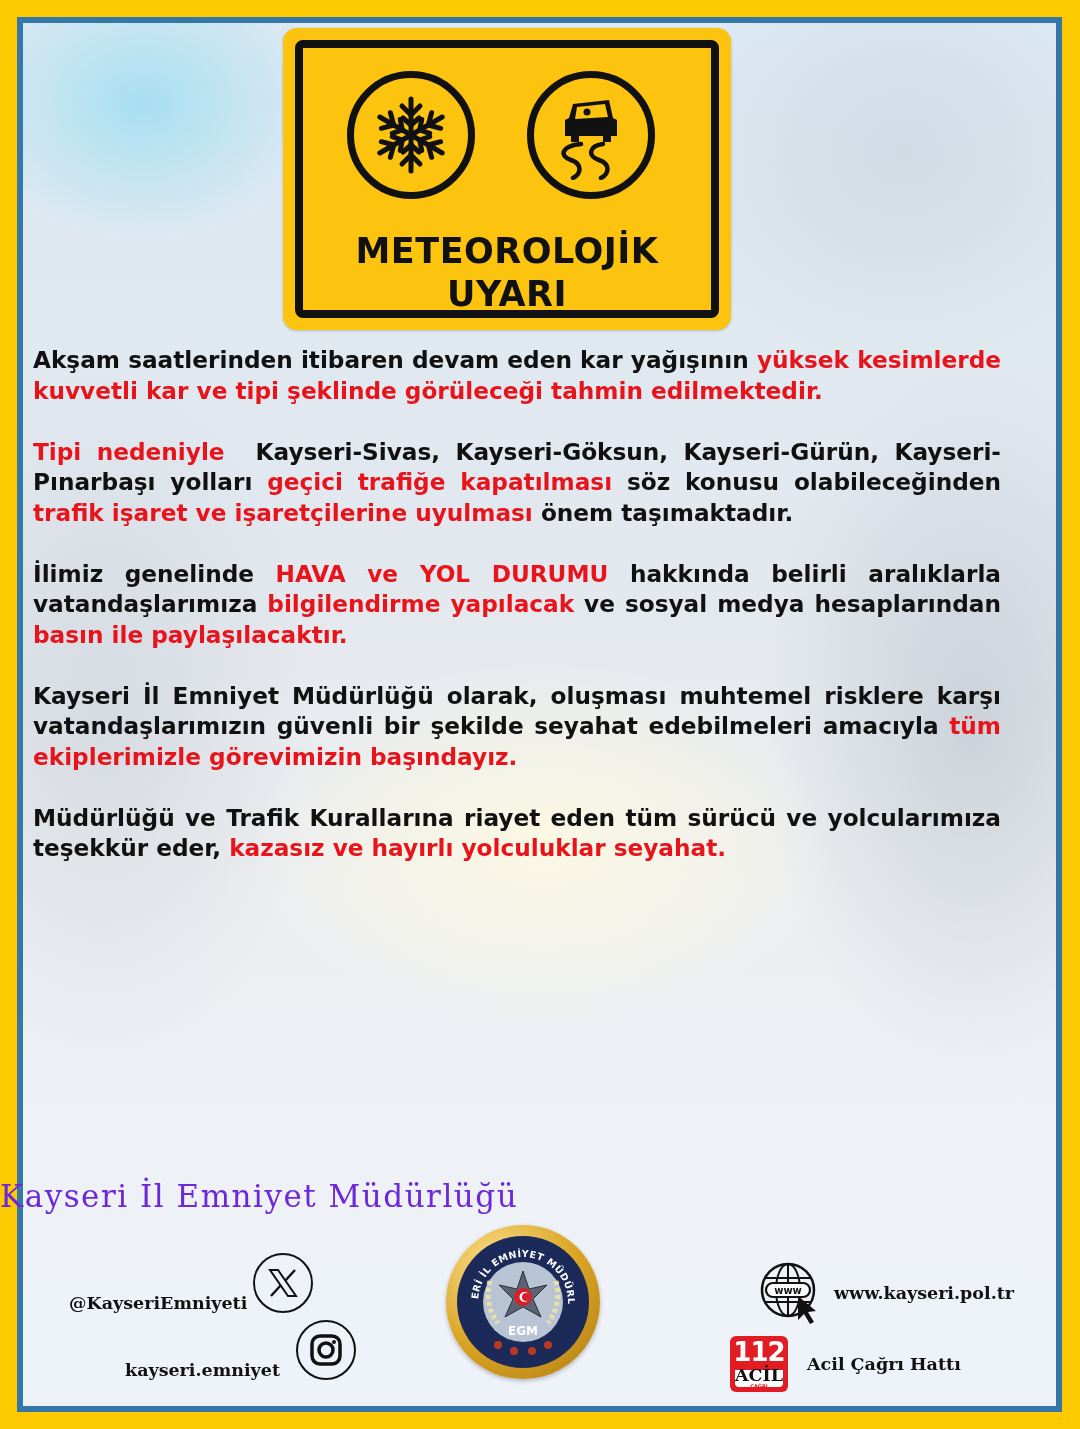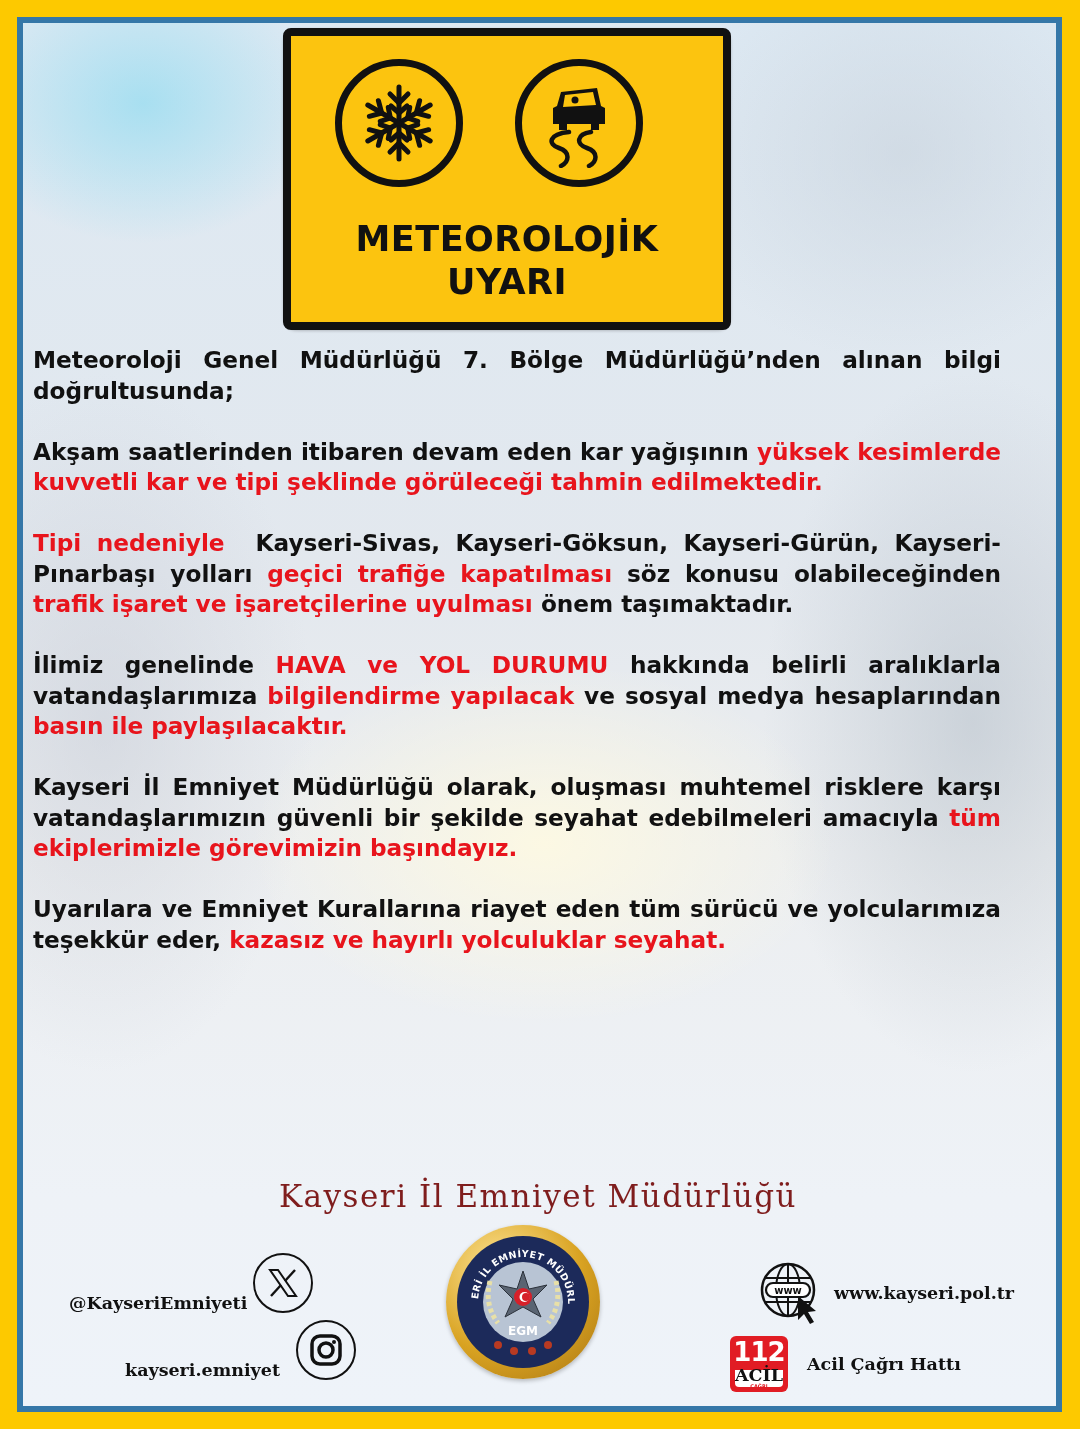--- a/index.html
+++ b/index.html
@@ -19,21 +19,21 @@
       radial-gradient(ellipse 340px 300px at 880px 130px, rgba(200,210,220,0.6), rgba(200,210,220,0) 70%),
       radial-gradient(ellipse 420px 260px at 520px 820px, rgba(255,250,225,0.85), rgba(255,250,225,0) 70%),
       radial-gradient(ellipse 300px 500px at 950px 700px, rgba(180,190,200,0.55), rgba(180,190,200,0) 70%),
       radial-gradient(ellipse 300px 500px at 80px 700px, rgba(200,205,215,0.55), rgba(200,205,215,0) 70%),
       linear-gradient(180deg, #dde9f3 0%, #e3e8ee 40%, #eceef0 60%, #eef2f7 85%, #eef3f9 100%);
   }
   
   .sign {
     position: absolute; left: 283px; top: 28px; width: 448px; height: 302px;
     background: #fcc40f; border-radius: 14px; box-sizing: border-box;
-    padding: 0;
+    padding: 12px;
     box-shadow: 0 1px 3px rgba(0,0,0,0.2);
   }
   .sign-inner {
     width: 100%; height: 100%; box-sizing: border-box;
     border: 8px solid #111; border-radius: 8px; position: relative;
   }
   .sign-circle {
     position: absolute; top: 23px; width: 128px; height: 128px;
     border: 7px solid #111; border-radius: 50%; box-sizing: border-box;
     display: flex; align-items: center; justify-content: center;
@@ -49,22 +49,22 @@
   .content {
     position: absolute; left: 33px; top: 345px; width: 968px;
     font-family: "DejaVu Sans", sans-serif; font-weight: bold;
     font-size: 23.2px; line-height: 30.5px; color: #111;
     text-align: justify;
   }
   .content p { margin: 0 0 30.5px 0; }
   .red { color: #e8141c; }
   
   .org-title {
-    position: absolute; left: 0; right: 4px; top: 1178px; text-align: center;
-    font-family: "DejaVu Serif", serif; font-size: 31px; color: #7f1d1d;
+    position: absolute; left: 0; right: 4px; top: 1178px; 
+    font-family: "DejaVu Serif", serif; font-size: 31px; color: #6d28d9;
     letter-spacing: 1.5px;
   }
   .social {
     position: absolute; display: flex; align-items: flex-end;
     font-family: "DejaVu Serif", serif; font-weight: bold; font-size: 17.5px; color: #111; margin-left: 47px;
   }
   .social .ring {
     width: 60px; height: 60px; border: 2px solid #111; border-radius: 50%;
     box-sizing: border-box; display: flex; align-items: center; justify-content: center;
     margin-left: 6px;
@@ -134,36 +134,33 @@
     </div>
     <div class="sign-title">
       <div>METEOROLOJİK</div>
       <div>UYARI</div>
     </div>
   </div>
 </div>
 
 <div class="content">
   <p>
-    <span>Meteoroloji Genel Müdürlüğü 7. Bölge Müdürlüğü’nden alınan bilgi doğrultusunda;</span>
-  </p>
-  <p>
     <span>Akşam saatlerinden itibaren devam eden kar yağışının </span><span class="red">yüksek kesimlerde kuvvetli kar ve tipi şeklinde görüleceği tahmin edilmektedir.</span>
   </p>
   <p>
     <span class="red">Tipi nedeniyle</span><span style="white-space:pre-wrap">  Kayseri-Sivas, Kayseri-Göksun, Kayseri-Gürün, Kayseri-Pınarbaşı yolları </span><span class="red">geçici trafiğe kapatılması</span><span> söz konusu olabileceğinden </span><span class="red">trafik işaret ve işaretçilerine uyulması</span><span> önem taşımaktadır.</span>
   </p>
   <p>
     <span>İlimiz genelinde </span><span class="red">HAVA ve YOL DURUMU</span><span> hakkında belirli aralıklarla vatandaşlarımıza </span><span class="red">bilgilendirme yapılacak</span><span> ve sosyal medya hesaplarından </span><span class="red">basın ile paylaşılacaktır.</span>
   </p>
   <p>
     <span>Kayseri İl Emniyet Müdürlüğü olarak, oluşması muhtemel risklere karşı vatandaşlarımızın güvenli bir şekilde seyahat edebilmeleri amacıyla </span><span class="red">tüm ekiplerimizle görevimizin başındayız.</span>
   </p>
   <p>
-    <span>Uyarılara ve Emniyet Kurallarına riayet eden tüm sürücü ve yolcularımıza teşekkür eder, </span><span class="red">kazasız ve hayırlı yolculuklar seyahat.</span>
+    <span>Müdürlüğü ve Trafik Kurallarına riayet eden tüm sürücü ve yolcularımıza teşekkür eder, </span><span class="red">kazasız ve hayırlı yolculuklar seyahat.</span>
   </p>
 </div>
 
 <div class="org-title">Kayseri İl Emniyet Müdürlüğü</div>
 
 <div class="social tw">
   <span>@KayseriEmniyeti</span>
   <span class="ring">
     <svg width="34" height="34" viewBox="0 0 34 34">
       <path d="M4 4 L12 4 L30 30 L22 30 Z" fill="none" stroke="#111" stroke-width="2"></path>

